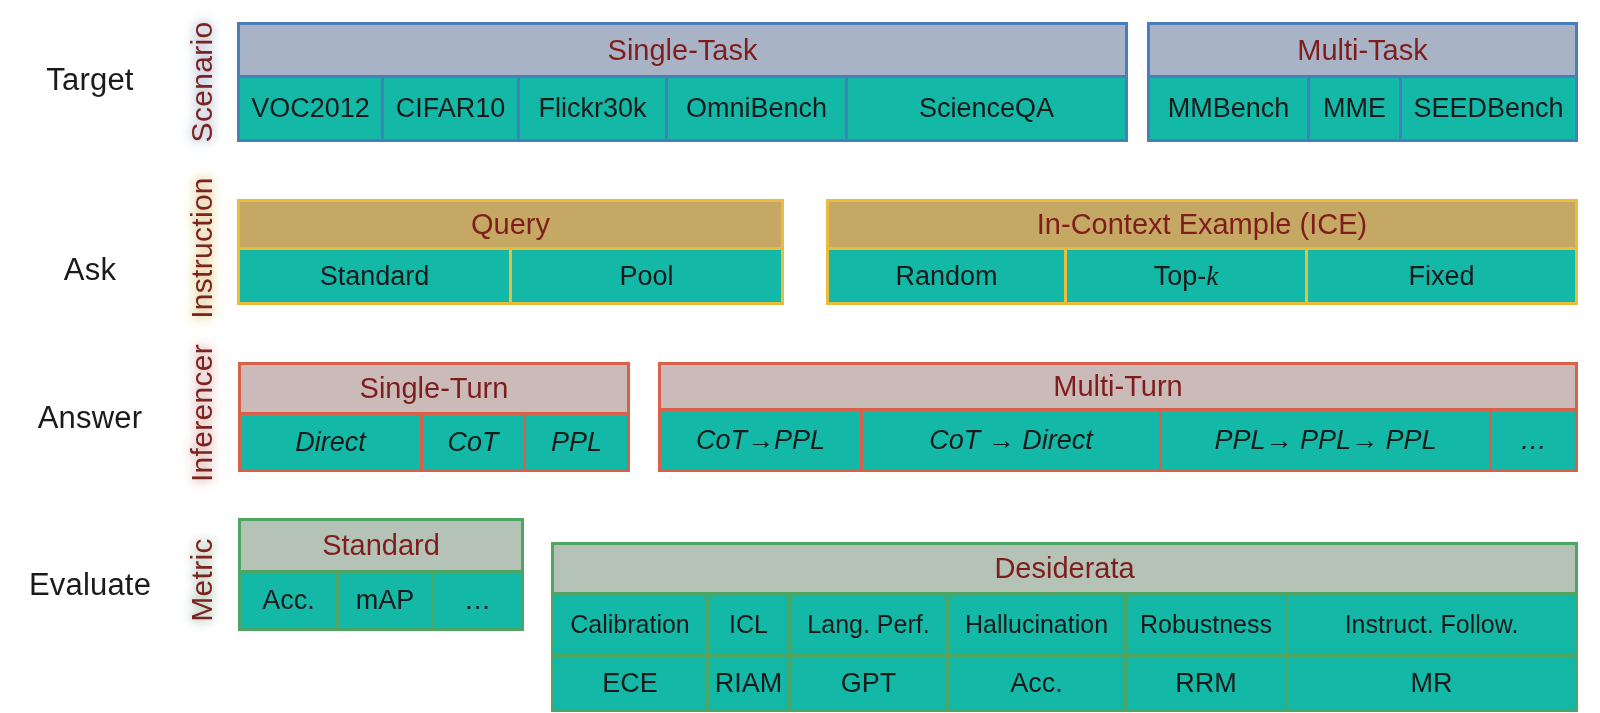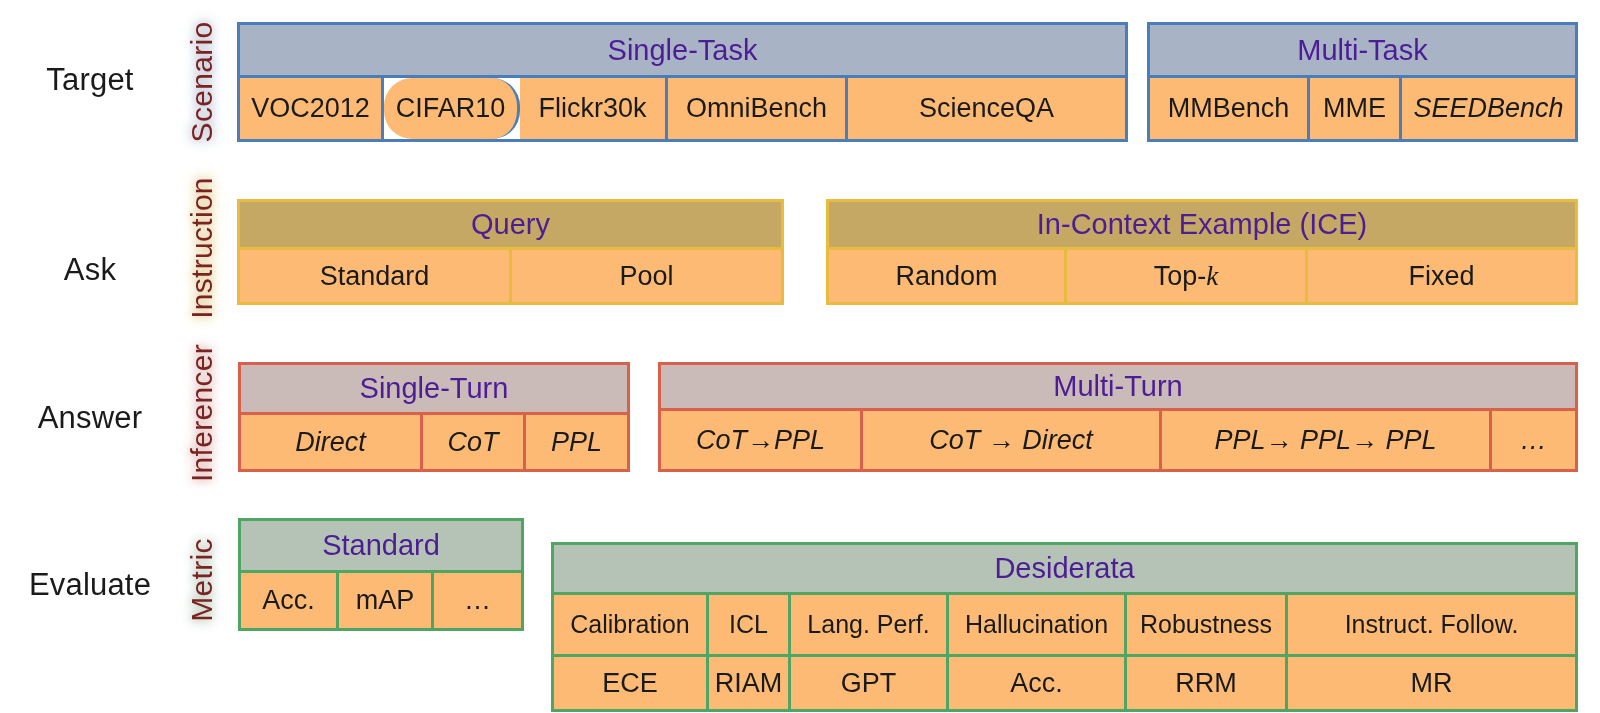--- a/index.html
+++ b/index.html
@@ -64,41 +64,41 @@
     display: flex;
     flex-direction: column;
   }
   .group .ghead {
     box-sizing: border-box;
     flex: 0 0 auto;
     display: flex;
     align-items: center;
     justify-content: center;
     font-size: 29px;
-    color: #4c1d95;
+    color: #7f1d1d;
     background: #a9b3c6;
     border-bottom: 3px solid #4a7ebb;
   }
   .group .grow {
     box-sizing: border-box;
     flex: 1 1 auto;
     display: flex;
     flex-direction: row;
   }
   .group .grow + .grow {
     border-top: 3px solid #4a7ebb;
   }
   .group .gcell {
     box-sizing: border-box;
     display: flex;
     align-items: center;
     justify-content: center;
     font-size: 27px;
     color: #1a1a1a;
-    background: #fdba74;
+    background: #14b8a6;
     border-right: 3px solid #4a7ebb;
     white-space: nowrap;
     overflow: hidden;
     padding: 0 4px;
   }
   .group .gcell:last-child { border-right: none; }
 
   
   .g-blue { border-color: #4a7ebb; }
   .g-blue .ghead { background: #a9b3c6; border-bottom-color: #4a7ebb; }
@@ -130,33 +130,33 @@
 
   <div class="stage-label" style="top:62px;">Target</div>
   <div class="vlabel-wrap" style="left:180px; top:18px; height:128px;">
     <span class="vlabel glow-blue">Scenario</span>
   </div>
 
   <div class="group g-blue" style="left:237px; top:22px; width:891px; height:120px;">
     <div class="ghead" style="height:53px;">Single-Task</div>
     <div class="grow">
       <div class="gcell" style="width:144px;">VOC2012</div>
-      <div class="gcell" style="width:136px;border-radius:28px;">CIFAR10</div>
+      <div class="gcell" style="width:136px;">CIFAR10</div>
       <div class="gcell" style="width:148px;">Flickr30k</div>
       <div class="gcell" style="width:180px;">OmniBench</div>
       <div class="gcell" style="flex:1;">ScienceQA</div>
     </div>
   </div>
 
   <div class="group g-blue" style="left:1147px; top:22px; width:431px; height:120px;">
     <div class="ghead" style="height:53px;">Multi-Task</div>
     <div class="grow">
       <div class="gcell" style="width:160px;">MMBench</div>
       <div class="gcell" style="width:92px;">MME</div>
-      <div class="gcell" style="flex:1;font-style:italic;">SEEDBench</div>
+      <div class="gcell" style="flex:1;">SEEDBench</div>
     </div>
   </div>
 
   <div class="stage-label" style="top:252px;">Ask</div>
   <div class="vlabel-wrap" style="left:180px; top:183px; height:130px;">
     <span class="vlabel glow-gold">Instruction</span>
   </div>
 
   <div class="group g-gold" style="left:237px; top:199px; width:547px; height:106px;">
     <div class="ghead" style="height:48px;">Query</div>

